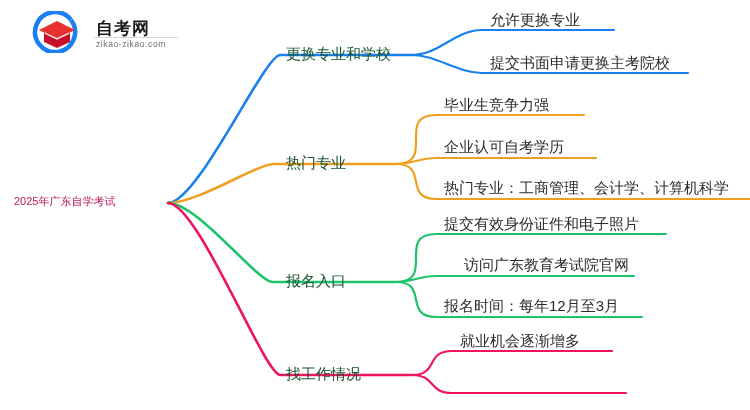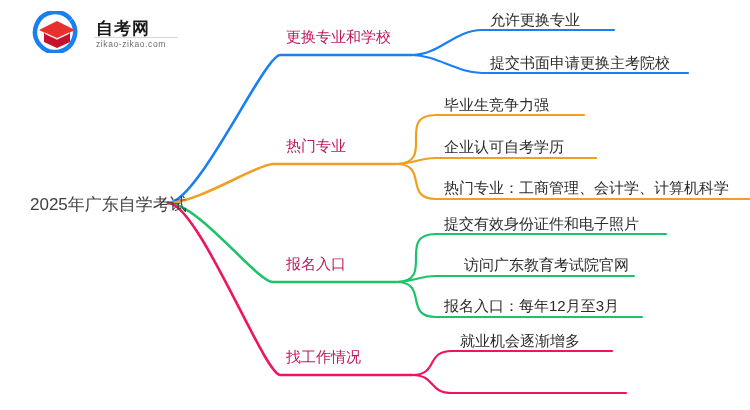--- a/index.html
+++ b/index.html
@@ -68,27 +68,27 @@
     pointer-events: none;
   }
   
   .node {
     position: absolute;
     white-space: nowrap;
     color: #2b2b2b;
     line-height: 1;
   }
   .node.root {
-    font-size: 17px;
-    color: #404040;
-    margin-left: 16px;
+    font-size: 11px;
+    color: #be185d;
   }
   .node.branch {
     font-size: 15px;
-    color: #be185d;
+    color: #14532d;
+    margin-top: 17px;
   }
   .node.leaf {
     font-size: 15px;
     color: #2b2b2b;
   }
 </style>
 </head>
 <body>
 
 <div id="stage">
@@ -129,16 +129,16 @@
 <div class="node branch" style="left: 286px; top: 29px;">更换专业和学校</div>
     <div class="node leaf" style="left: 490px; top: 12px;">允许更换专业</div>
     <div class="node leaf" style="left: 490px; top: 55px;">提交书面申请更换主考院校</div>
     <div class="node branch" style="left: 286px; top: 138px;">热门专业</div>
     <div class="node leaf" style="left: 444px; top: 97px;">毕业生竞争力强</div>
     <div class="node leaf" style="left: 444px; top: 139px;">企业认可自考学历</div>
     <div class="node leaf" style="left: 444px; top: 180px; text-align: center;">热门专业：工商管理、会计学、计算机科学</div>
     <div class="node branch" style="left: 286px; top: 256px;">报名入口</div>
     <div class="node leaf" style="left: 444px; top: 216px;">提交有效身份证件和电子照片</div>
     <div class="node leaf" style="left: 464px; top: 257px;">访问广东教育考试院官网</div>
-    <div class="node leaf" style="left: 444px; top: 298px;">报名入口：每年12月至3月</div>
+    <div class="node leaf" style="left: 444px; top: 298px;">报名时间：每年12月至3月</div>
     <div class="node branch" style="left: 286px; top: 349px;">找工作情况</div>
     <div class="node leaf" style="left: 460px; top: 333px;">就业机会逐渐增多</div>
   </div>
 
 </body></html>

